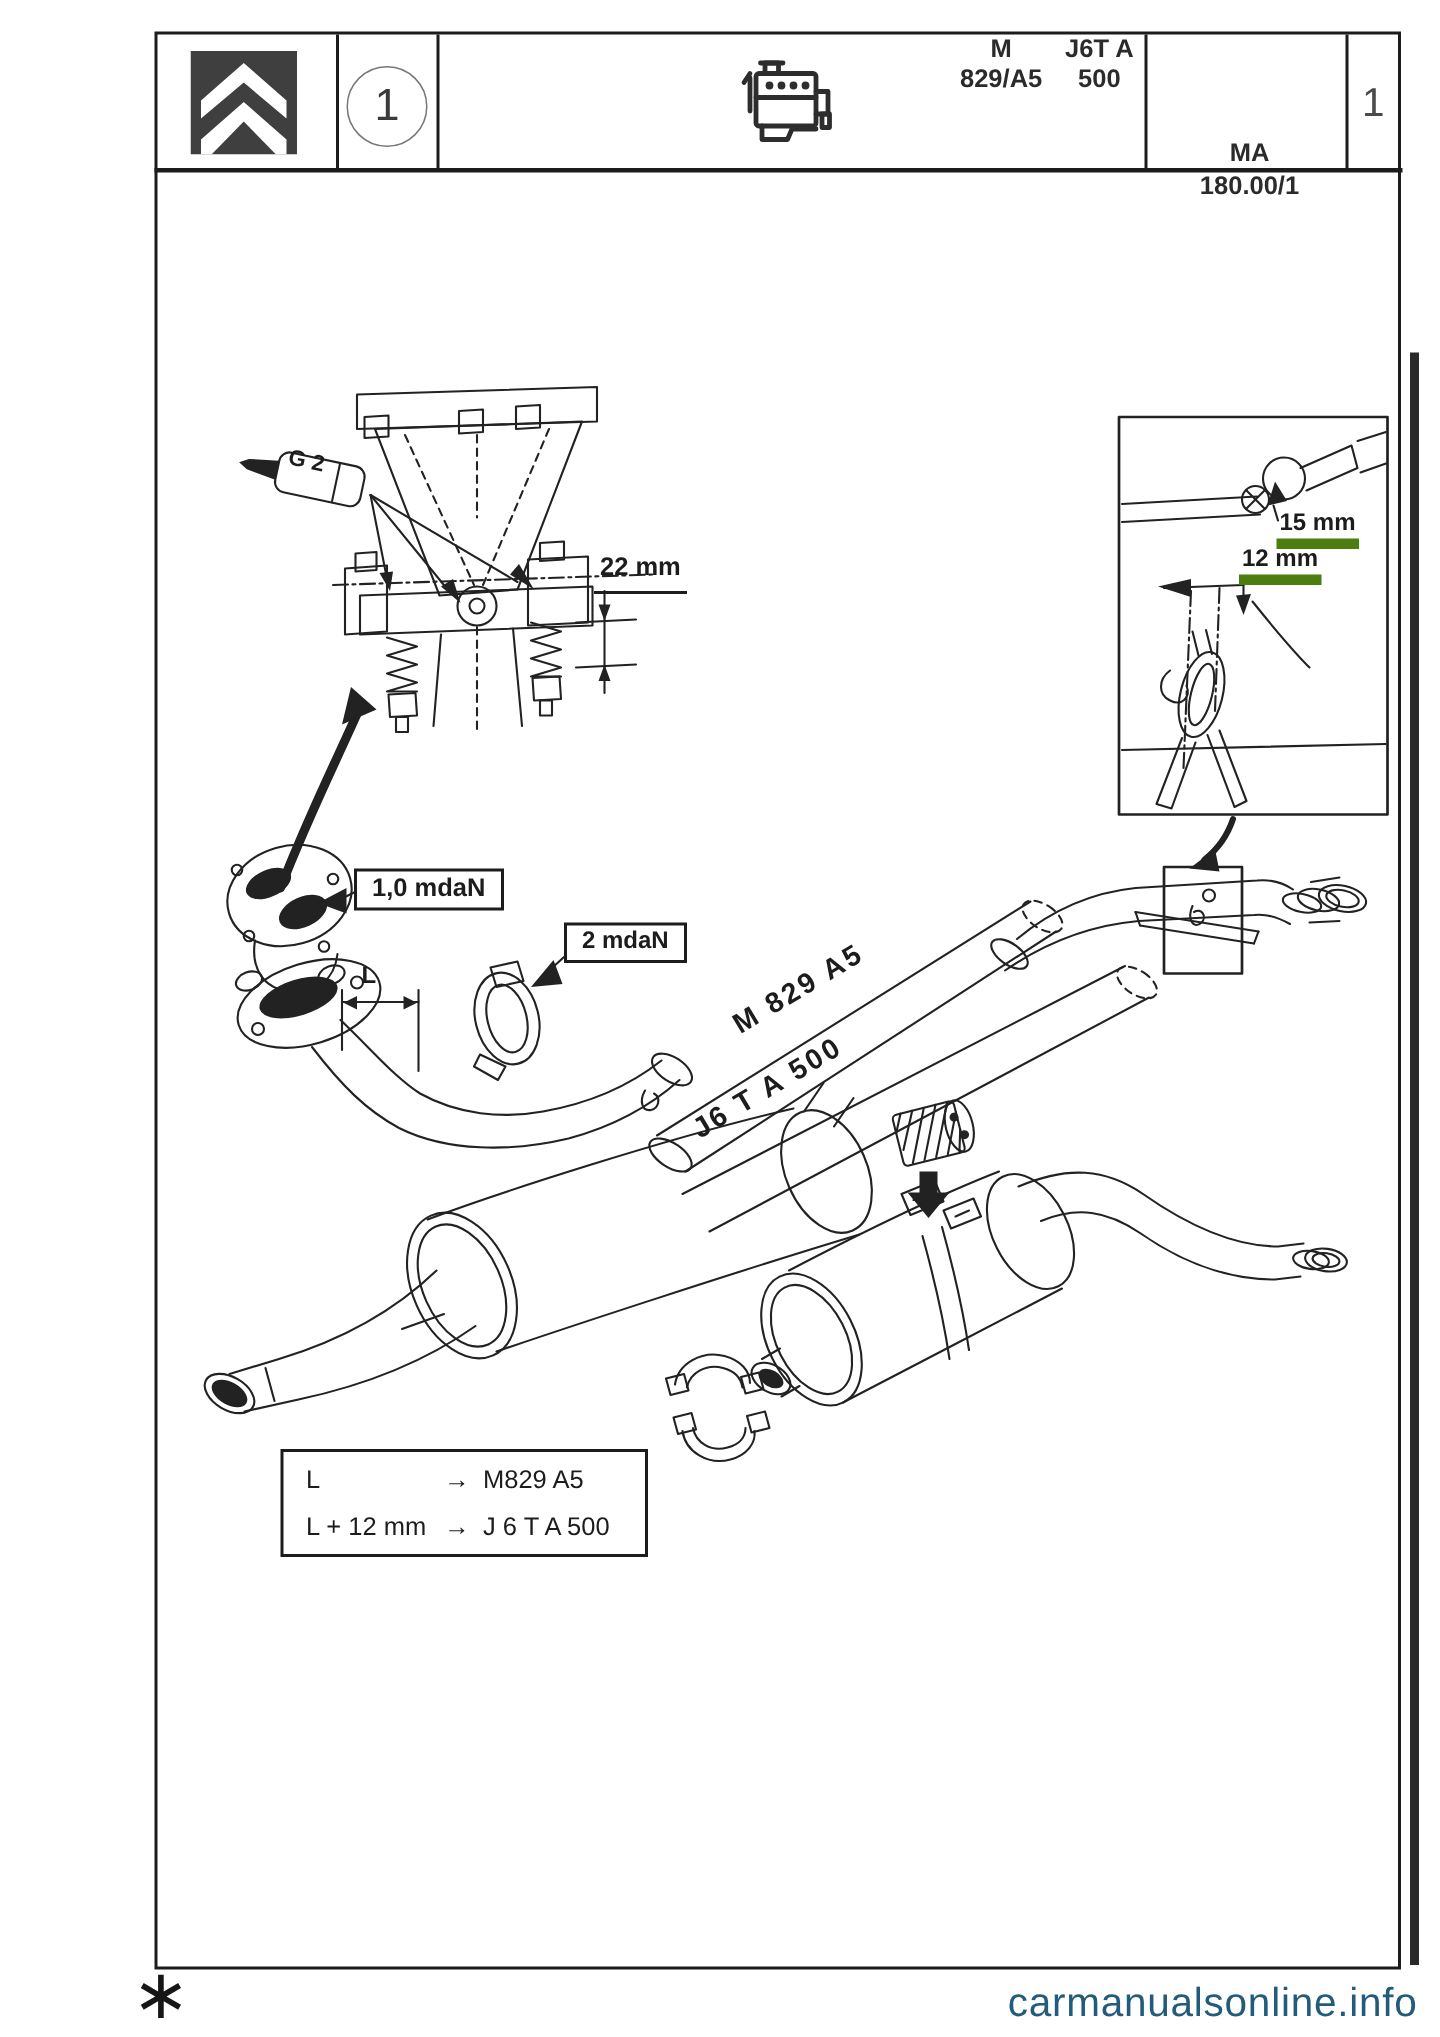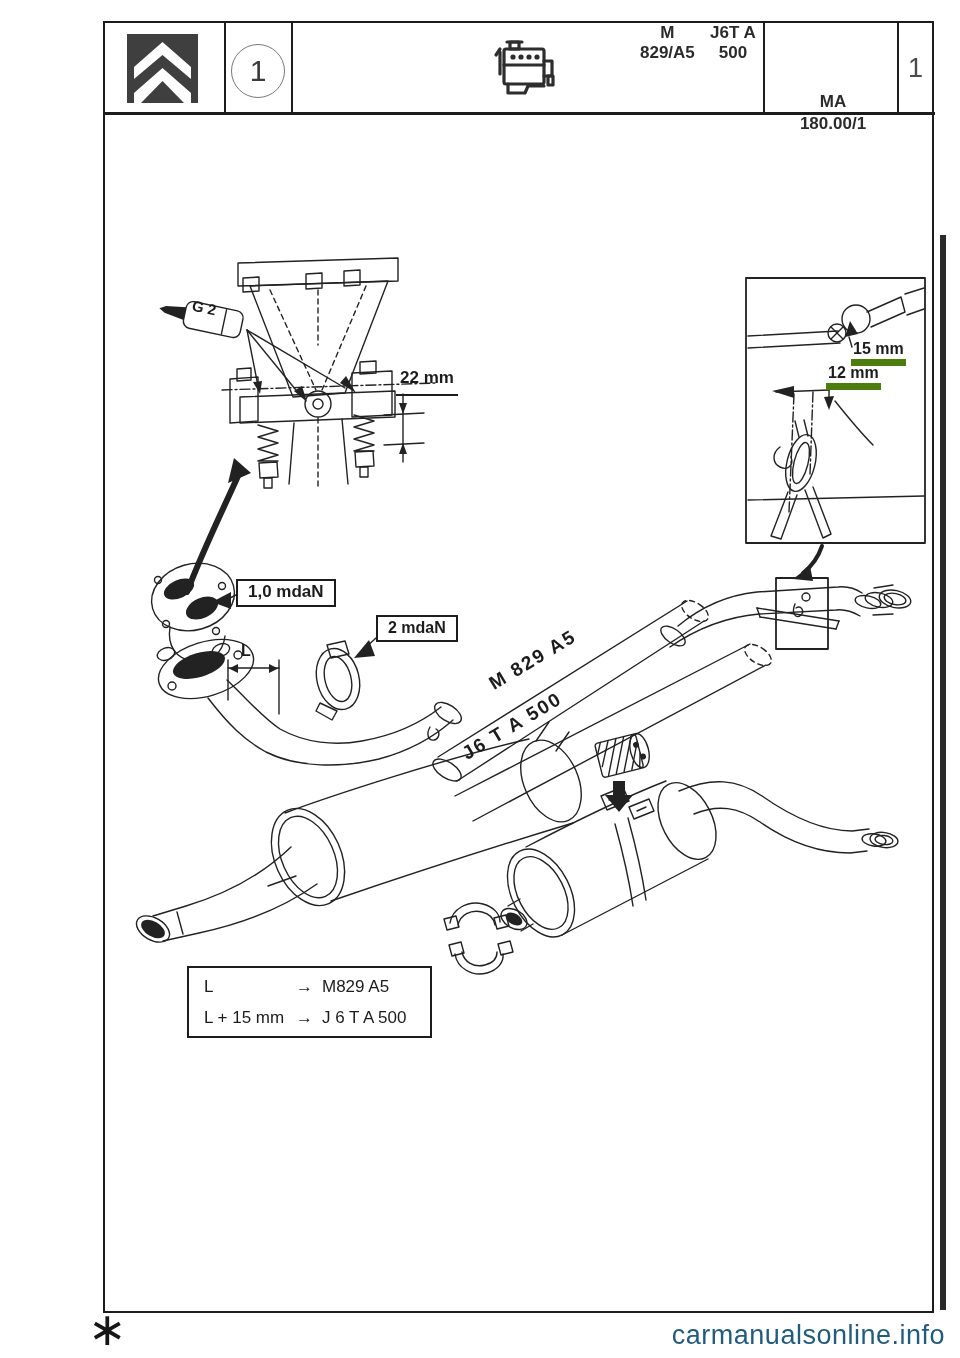--- a/index.html
+++ b/index.html
@@ -353,21 +353,21 @@
 <div class="lbl pipe-lbl" style="left:458px;top:650px;width:150px;text-align:center;transform:rotate(-31deg)">M 829 A5</div>
 
 <div class="lbl pipe-lbl" style="left:430px;top:716px;width:165px;text-align:center;transform:rotate(-31deg)">J6 T  A 500</div>
 
 <div class="lbl" style="left:241px;top:642px;font-size:16px">L</div>
 
 <div class="legend-box">
   <span>L</span>
   <span>→</span>
   <span>M829 A5</span>
-  <span>L  +  15 mm</span>
+  <span>L  +  12 mm</span>
   <span>→</span>
   <span>J 6 T A 500</span>
 </div>
 
 <div class="asterisk">∗</div>
 <div class="docnum">85-34</div>
 <div class="watermark">carmanualsonline.info</div>
 <div class="edge-band"></div>
 
 </body></html>

